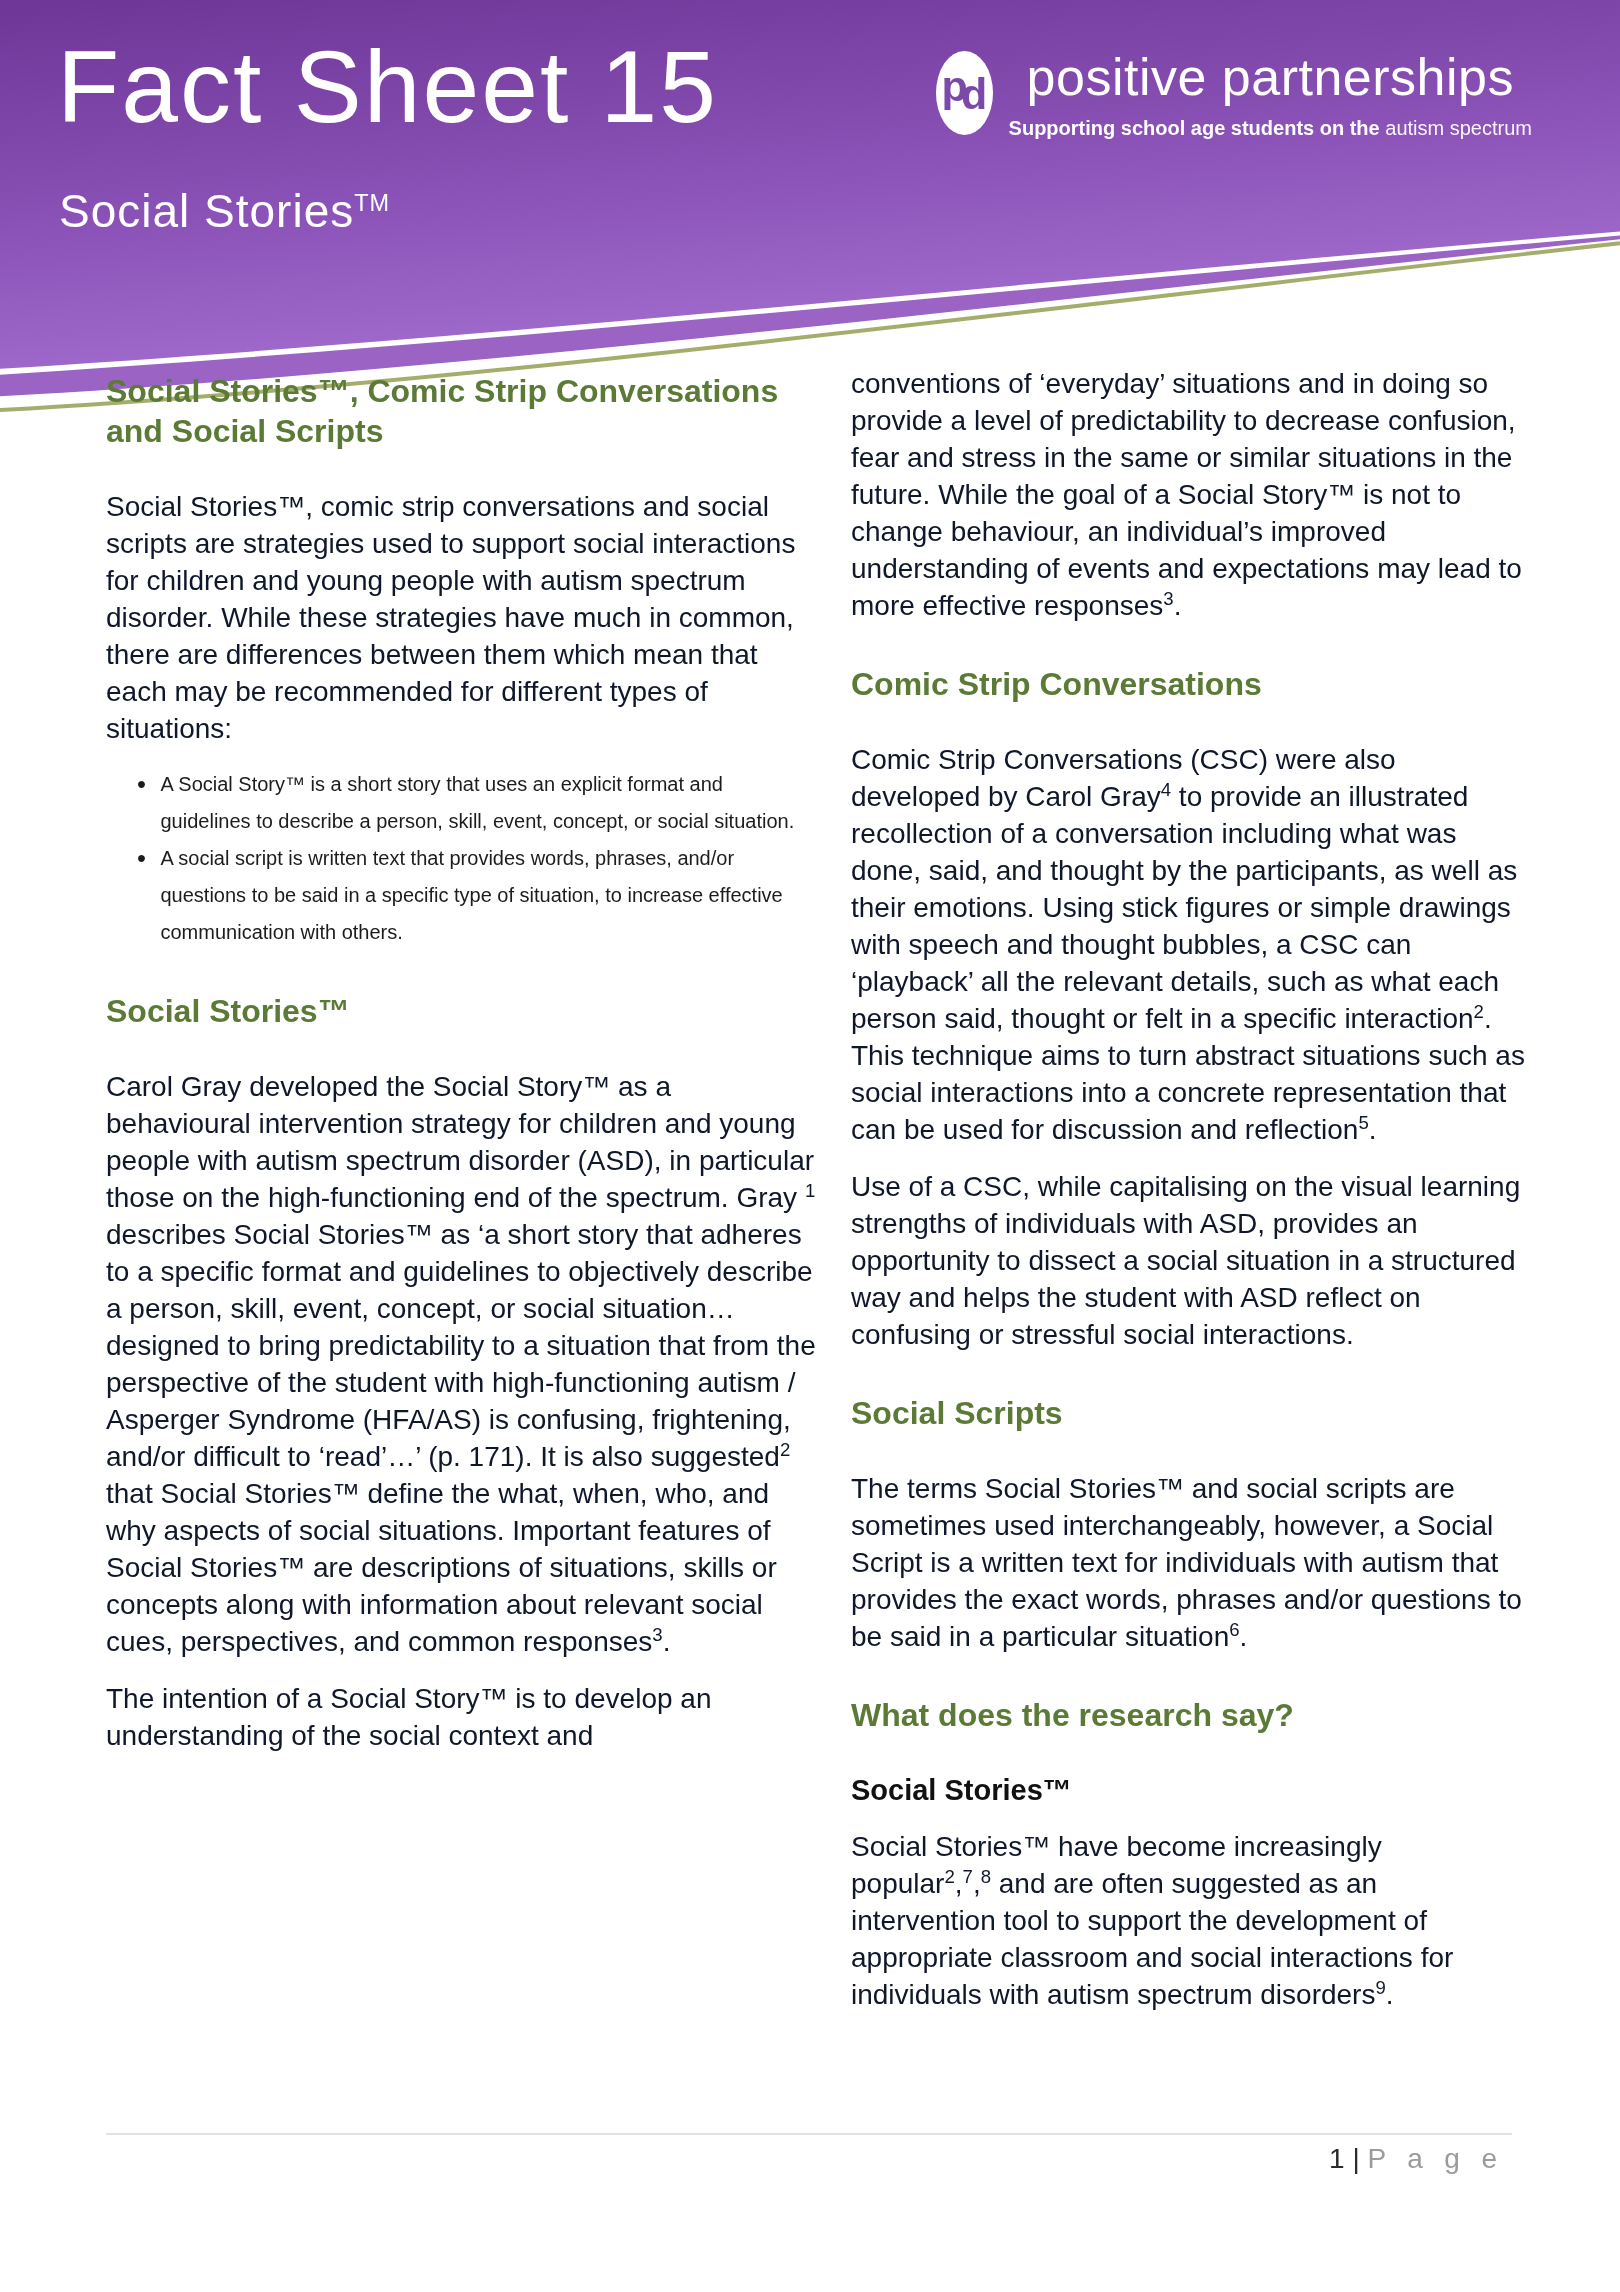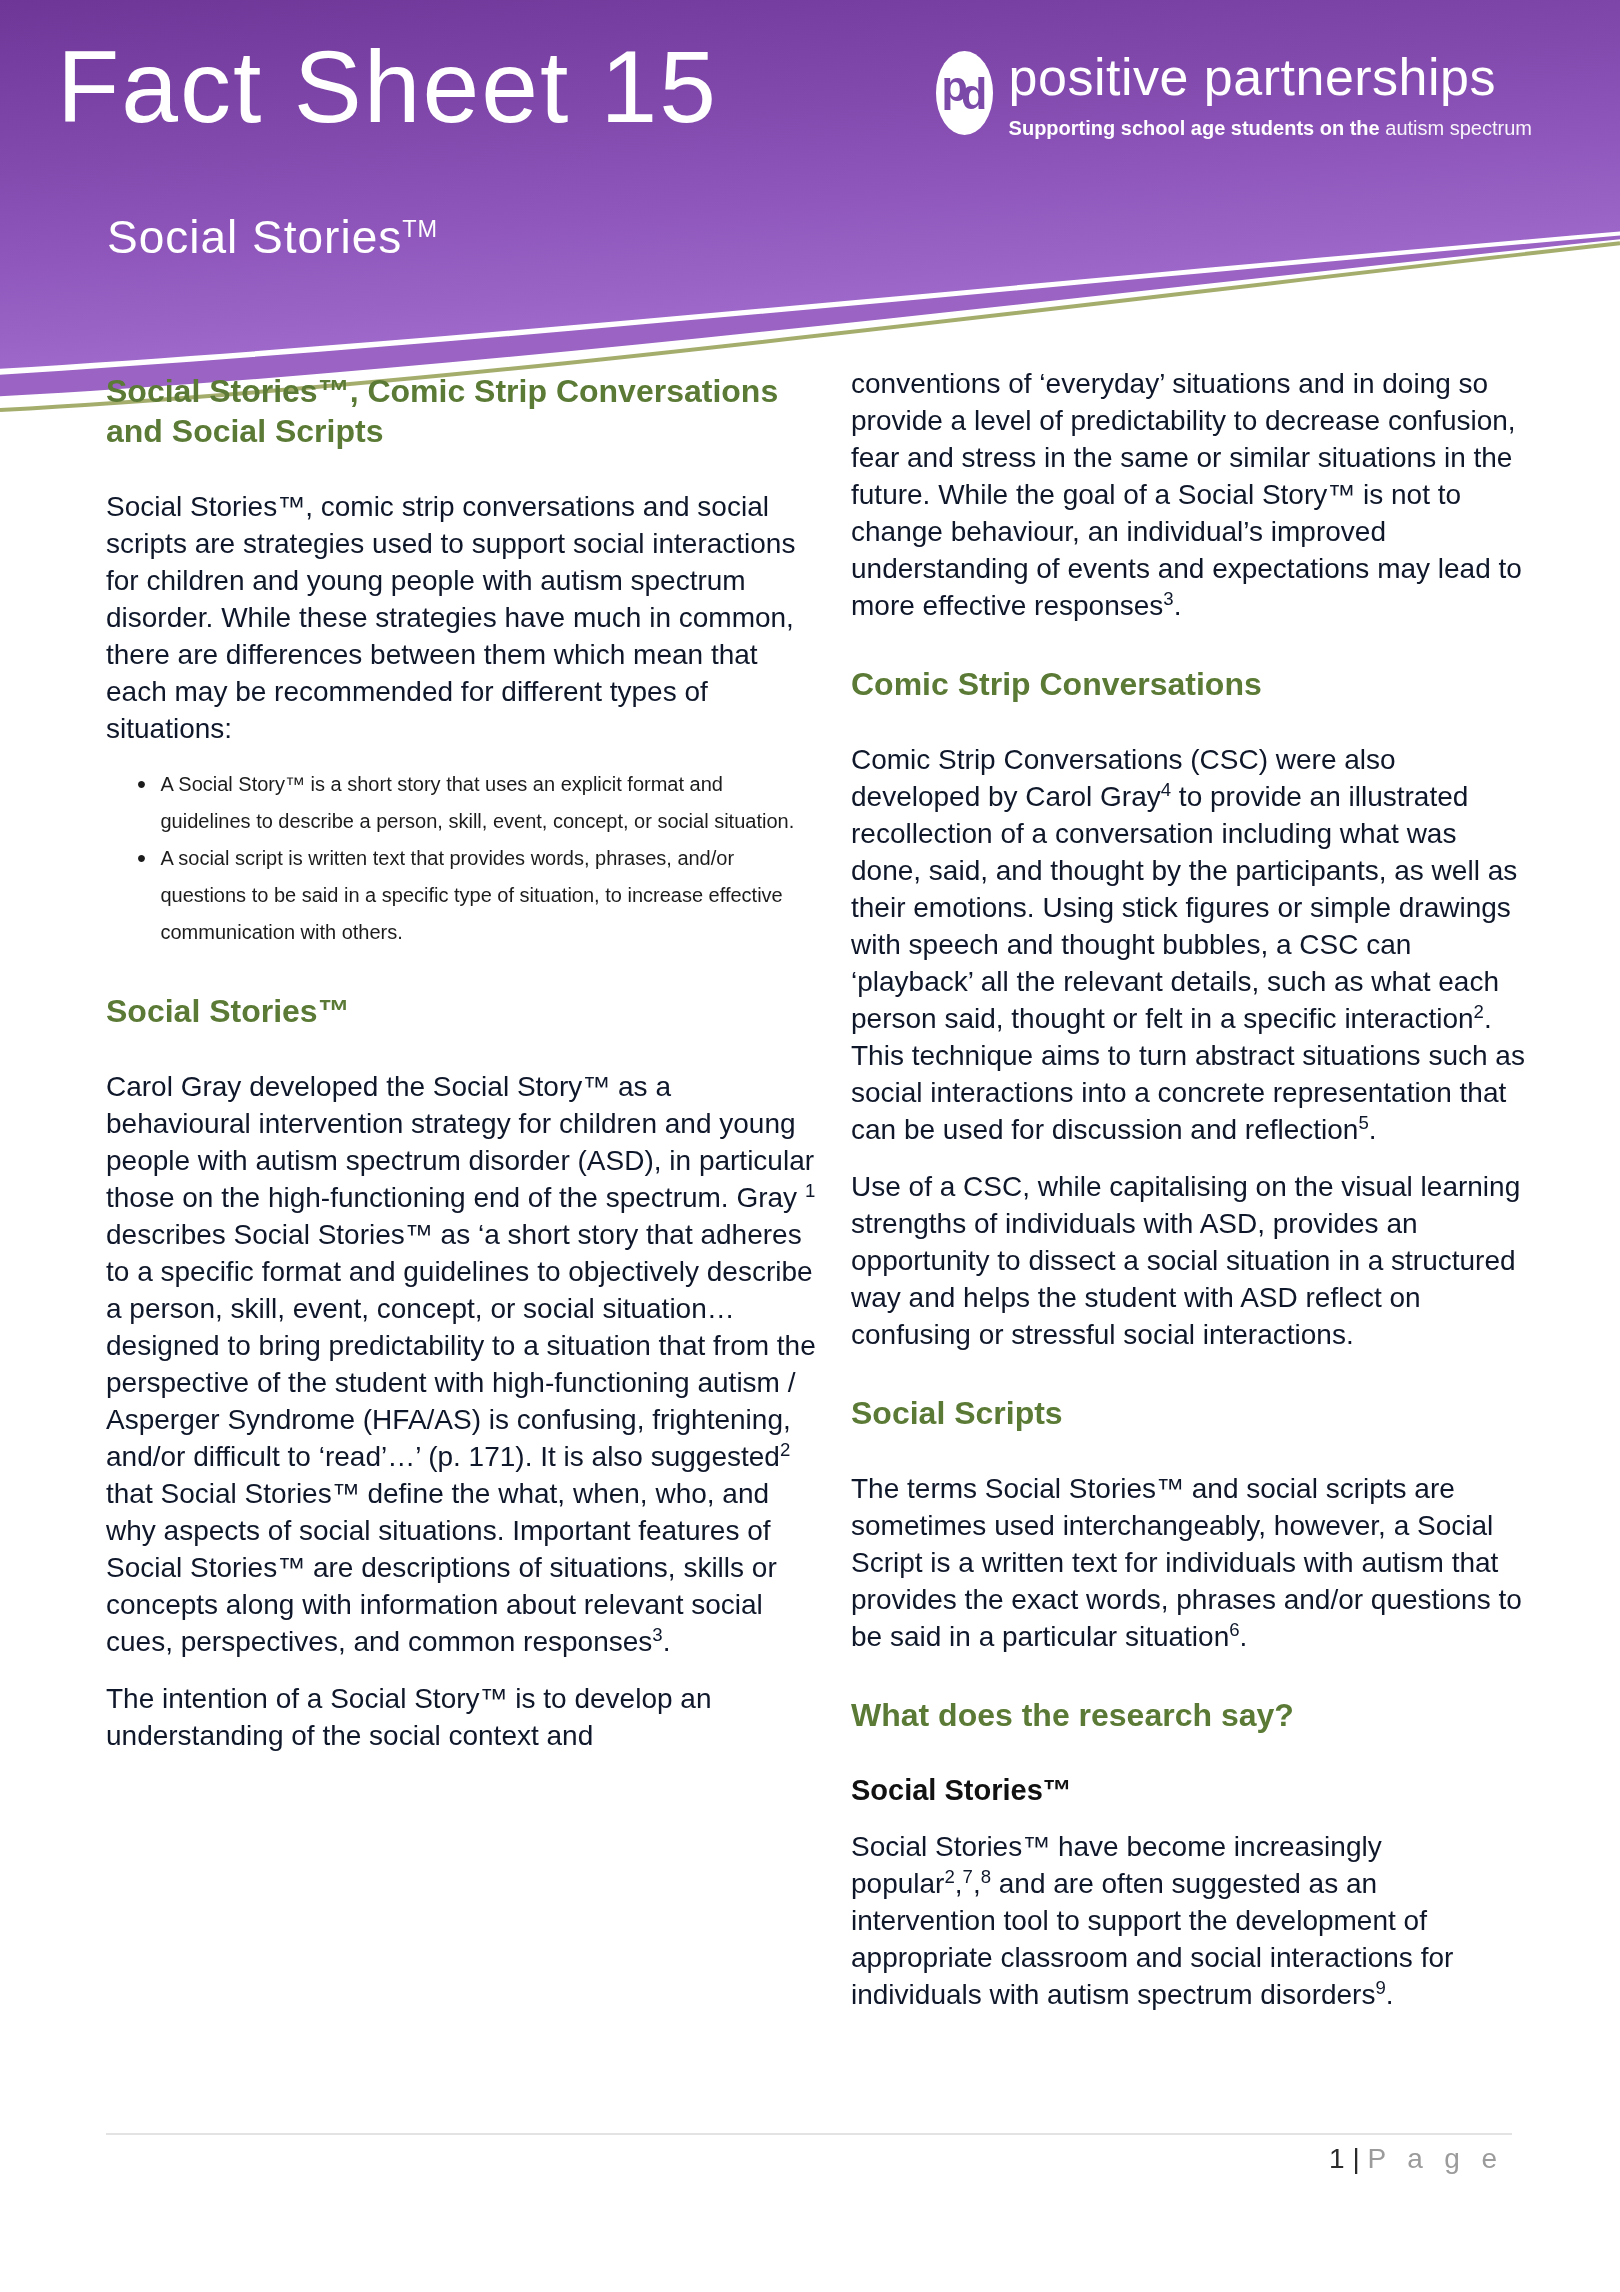--- a/index.html
+++ b/index.html
@@ -29,23 +29,23 @@
   }
   .page-title {
     position:absolute; left:57px; top:29px;
     margin:0;
     font-size:102px; font-weight:300;
     letter-spacing:2px;
     color:#ffffff;
     font-family:"Liberation Sans", sans-serif;
   }
   .page-subtitle {
-    position:absolute; left:59px; top:210px;
+    position:absolute; left:59px; top:184px;
     font-size:46px; font-weight:300;
-    color:#ffffff; letter-spacing:1px;margin-left:48px;
+    color:#ffffff; letter-spacing:1px;
   }
   .page-subtitle sup {
     font-size:23.5px; vertical-align:super; line-height:0;
   }
   .brand-logo {
     position:absolute; top:51px; right:88px;
     display:flex; align-items:flex-start; gap:15.7px;
   }
   .logo-mark {
     width:57px; height:84px;
@@ -56,21 +56,21 @@
     flex:none;
   }
   .logo-mark .p1, .logo-mark .p2 {
     font-size:43px; font-weight:600; color:#7b49a8; line-height:1;
   }
   .logo-mark .p2 {
     transform:rotate(180deg);
     margin-left:-6.9px; margin-top:15.7px;
   }
   .logo-mark .p1 { margin-top:-13.7px; }
-  .logo-text { display:flex; flex-direction:column; align-items:flex-start; }
+  .logo-text { display:flex; flex-direction:column; align-items:center; }
   .logo-name {
     font-size:52px; font-weight:300; color:#ffffff;
     line-height:1.0; letter-spacing:0.5px; white-space:nowrap;
   }
   .logo-tagline {
     margin-top:13.7px;
     font-size:20px; color:#ffffff; white-space:nowrap;
     align-self:flex-end;
   }
   .logo-tagline .tg-bold { font-weight:bold; }

